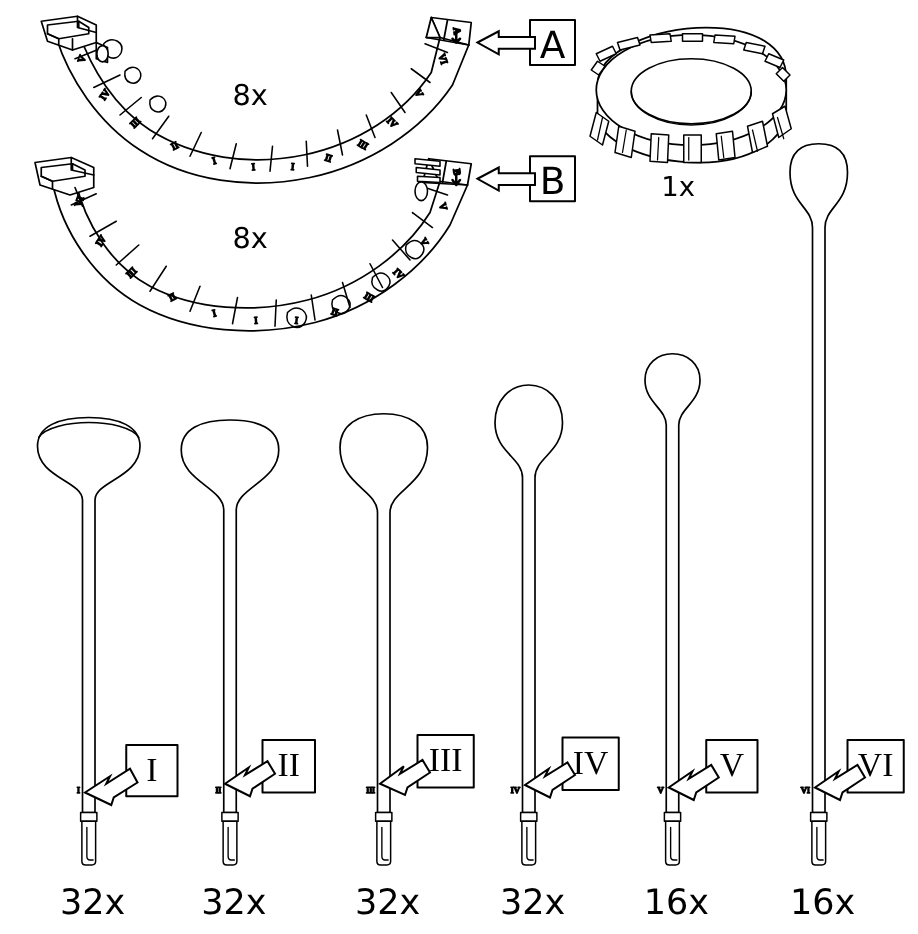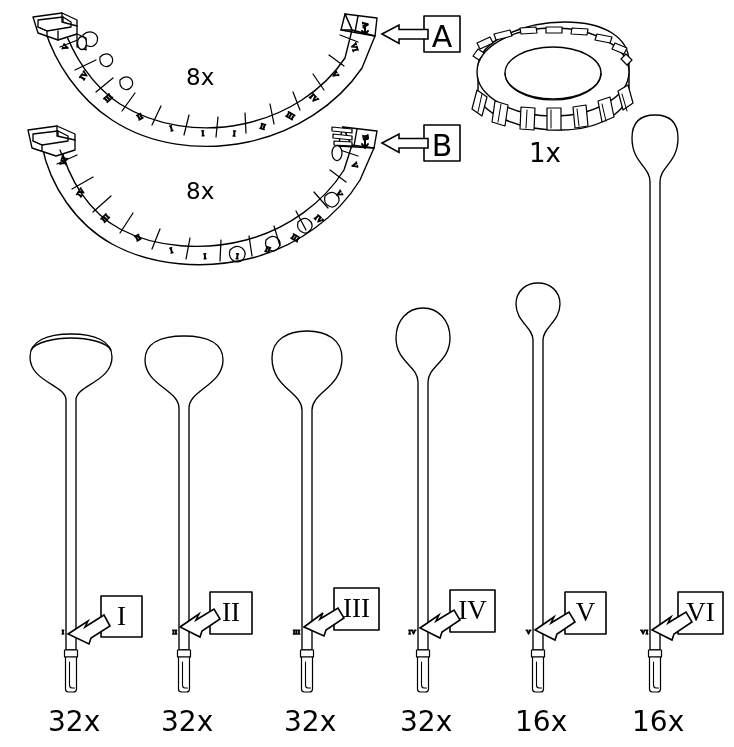--- a/index.html
+++ b/index.html
@@ -34,21 +34,21 @@
     color: #000;
     text-align: left;
     white-space: nowrap;
     -webkit-user-select: none;
     user-select: none;
   }
   .qty-arc {
     font-size: 23px;
   }
   .qty-ring {
-    font-size: 26px;
+    font-size: 22px;
   }
   .qty-rod {
     font-size: 28px;
   }
   .callout-letter {
     position: absolute;
     font-family: "Liberation Serif", serif;
     font-size: 27px;
     line-height: 1;
     color: #000;

